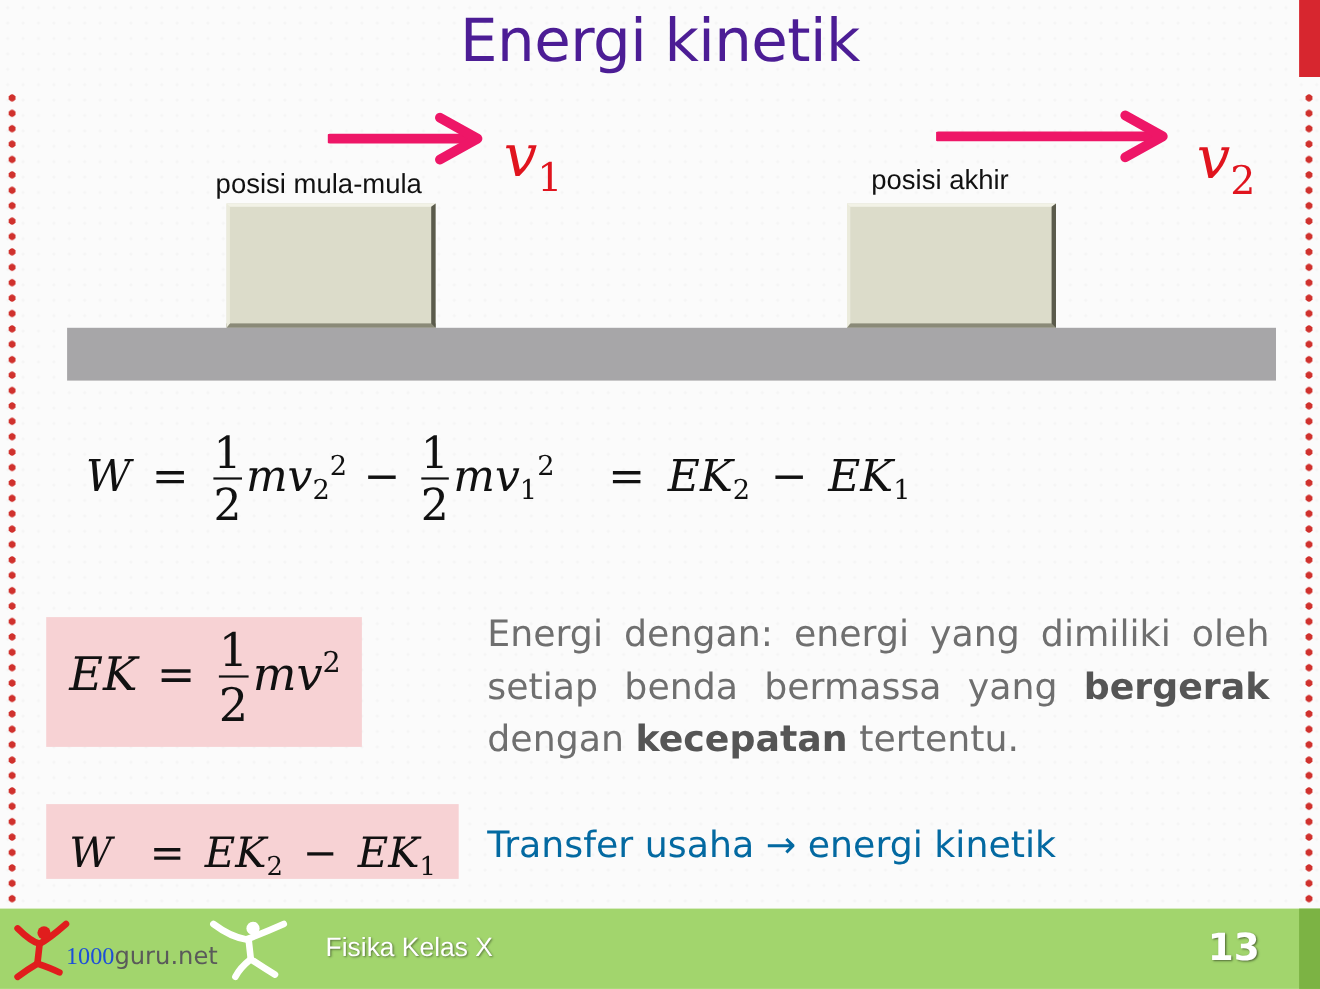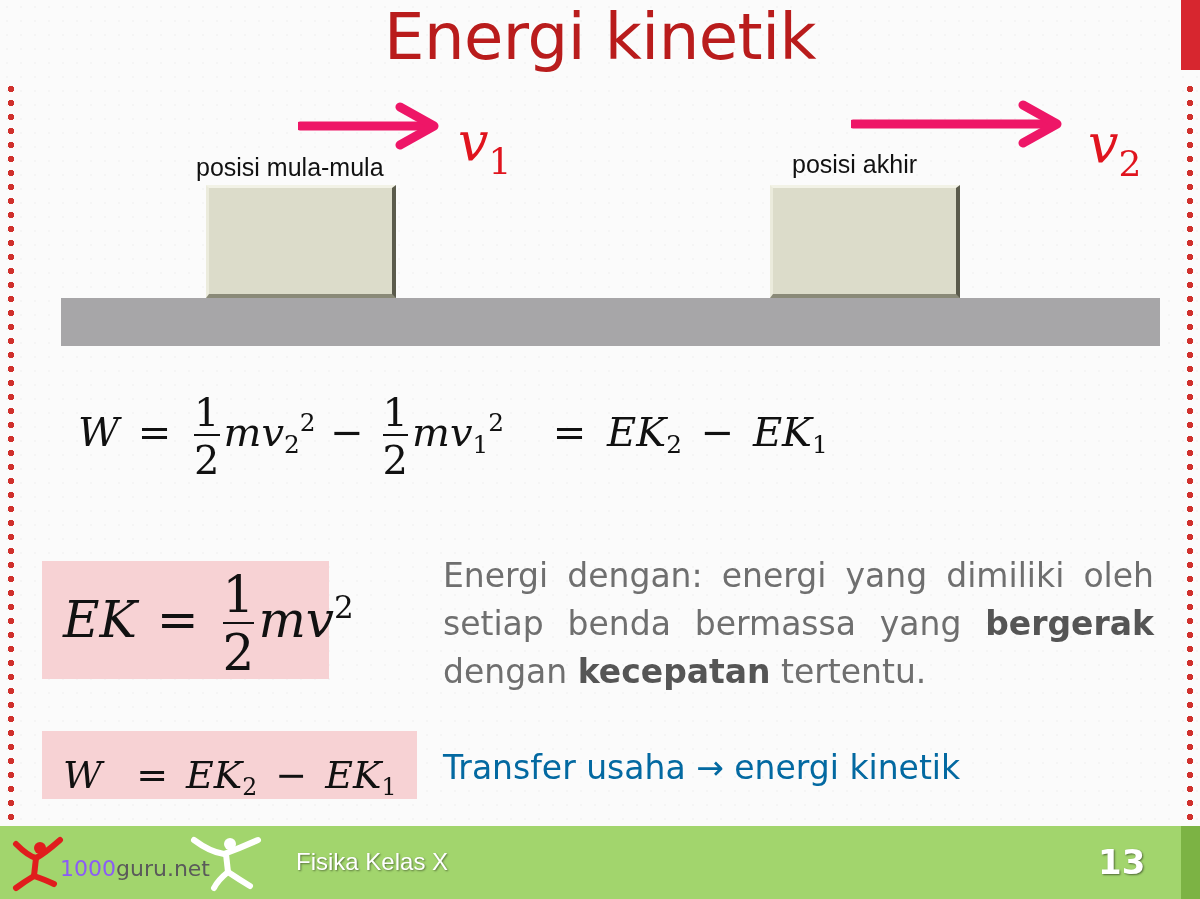--- a/index.html
+++ b/index.html
@@ -19,21 +19,21 @@
     background-size: 8px 14px;
     background-repeat: repeat-y;
   }
   .dots-left { left:7px; }
   .dots-right { left:1186px; }
   .corner-bar {
     position:absolute; left:1181px; top:0; width:19px; height:70px; background:#d7262f;
   }
   .title {
     position:absolute; left:0; width:1200px; top:4px; text-align:center;
-    font-family:"DejaVu Sans", sans-serif; font-size:64px; color:#b91c1c;
+    font-family:"DejaVu Sans", sans-serif; font-size:54px; color:#4c1d95;
     letter-spacing:-0.5px; line-height:66px;
   }
   .arrow { position:absolute; }
   .velocity {
     position:absolute; font-family:"DejaVu Serif", serif; font-style:italic;
     color:#e0141e; font-size:54px; line-height:64px;
   }
   .velocity sub { font-style:normal; font-size:36px; vertical-align:-14px; }
   .pos-label {
     position:absolute; font-family:"Liberation Sans", sans-serif; font-size:25px; color:#111;
@@ -66,21 +66,21 @@
     position:absolute; left:443px; top:744px; font-family:"DejaVu Sans", sans-serif;
     color:#0369a1; font-size:33px; line-height:48px;
   }
   .footer {
     position:absolute; left:0; top:826px; width:1200px; height:73px; background:#a2d56d;
   }
   .footer-edge { position:absolute; left:1181px; top:826px; width:19px; height:73px; background:#7cb344; }
   .brand {
     position:absolute; left:60px; top:856px; font-family:"DejaVu Sans", sans-serif; font-size:22px;
   }
-  .brand .n { color:#8b5cf6; }
+  .brand .n { color:#1d4ed8;font-family:Liberation Serif, serif; }
   .brand .g { color:#5a5a5a; }
   .subject {
     position:absolute; left:296px; top:848px; font-family:Liberation Sans, sans-serif; font-size:24px;
     color:#fff; text-shadow:1px 1px 2px rgba(0,0,0,0.45);
   }
   .page-num {
     position:absolute; left:1098px; top:842px; font-family:"DejaVu Sans", sans-serif; font-weight:bold;
     font-size:34px; color:#fff; text-shadow:1px 1px 2px rgba(0,0,0,0.5);
   }
 </style>
@@ -124,21 +124,21 @@
   <span class="frac"><span class="num">1</span><span class="bar"></span><span class="den">2</span></span><i>mv</i><span class="sub">2</span><span class="sup">2</span>
   <span style="margin:0 2px">−</span>
   <span class="frac"><span class="num">1</span><span class="bar"></span><span class="den">2</span></span><i>mv</i><span class="sub">1</span><span class="sup">2</span>
   <span style="margin:0 8px 0 36px">=</span>
   <i>EK</i><span class="sub">2</span>
   <span style="margin:0 6px">−</span>
   <i>EK</i><span class="sub">1</span>
 </div>
 
 <div class="pink-box" style="left:42px;top:561px;width:287px;height:118px"></div>
-<div class="math" style="left:63px;top:570px;font-size:50px;line-height:38px;">
+<div class="math" style="left:63px;top:570px;font-size:42px;line-height:38px;">
   <i>EK</i>
   <span style="margin:0 4px">=</span>
   <span class="frac"><span class="num">1</span><span class="bar"></span><span class="den">2</span></span><i>mv</i><span class="sup">2</span>
 </div>
 
 <div class="pink-box" style="left:42px;top:731px;width:375px;height:68px"></div>
 <div class="math" style="left:63px;top:744px;font-size:38px;line-height:62px;">
   <i>W</i>
   <span style="margin:0 6px 0 22px">=</span>
   <i>EK</i><span class="sub">2</span>

